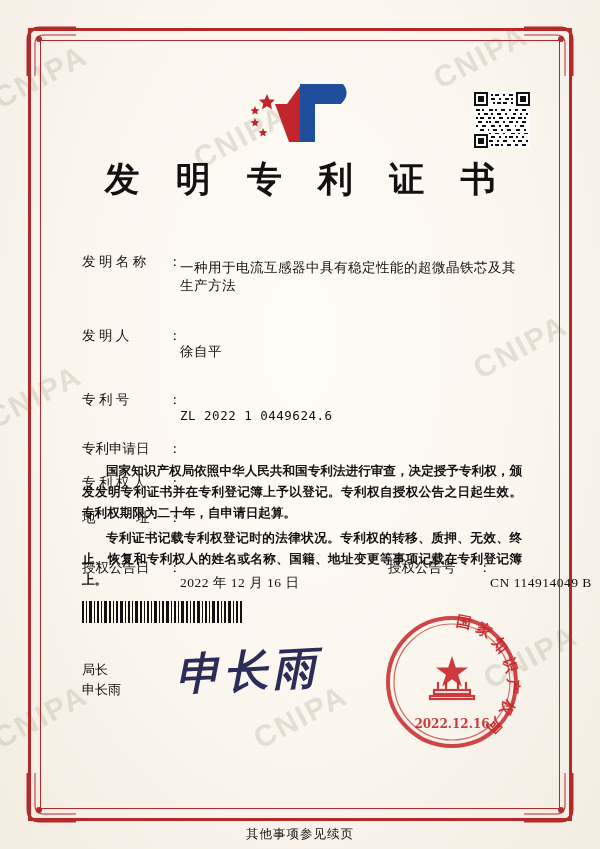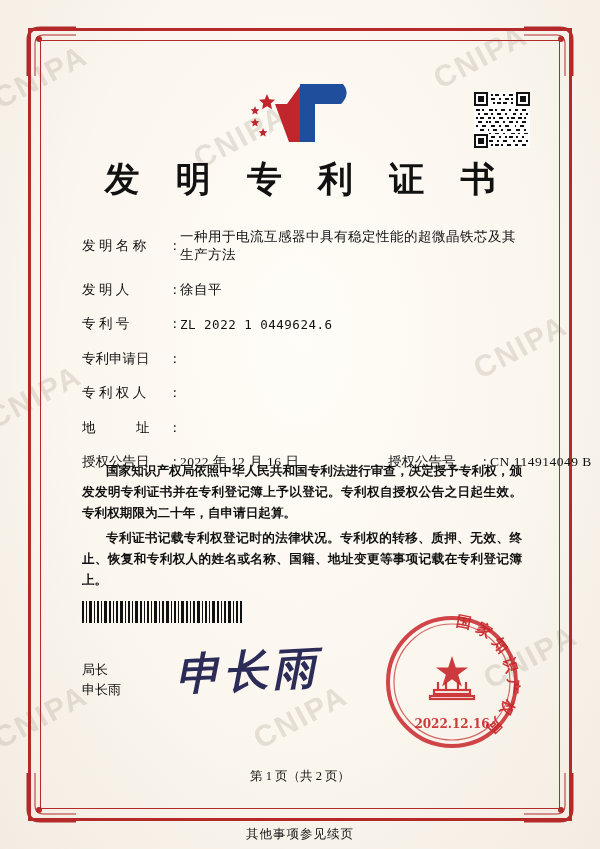--- a/index.html
+++ b/index.html
@@ -76,21 +76,21 @@
   }
   .frow{
     display:flex;align-items:center;margin-bottom:16.5px;
   }
   .flabel{
     width:86px;flex:0 0 86px;
     letter-spacing:0px;
     white-space:nowrap;
   }
   .fcolon{width:12px;flex:0 0 12px;}
-  .fvalue{flex:1 1 auto;letter-spacing:0.5px;}
+  .fvalue{flex:1 1 auto;letter-spacing:0.5px;margin-top:31px;}
   .frow.two .fvalue{flex:0 0 auto;width:208px;}
   .flabel2{width:90px;flex:0 0 90px;text-align:left;}
   .mono{font-family:"DejaVu Sans Mono", monospace;font-size:12.5px;}
 
   .para{
     position:absolute;left:26px;right:22px;top:405px;
     font-size:12.6px;line-height:21px;color:#111;
     text-align:justify;
   }
   .para p{margin:0 0 4px 0;text-indent:24px;font-weight:bold;}
@@ -407,17 +407,16 @@
           <path d="M56 78 L56 70 M64 78 L64 70 M76 78 L76 70 M84 78 L84 70"></path>
         </g>
         <path id="sealTop" d="M70 14 a56 56 0 0 1 0 112" fill="none"></path>
         <text font-size="15" font-family="DejaVu Serif, serif" fill="#c8262a" opacity="0.92" font-weight="bold">
           <textPath href="#sealTop" startOffset="2%">国 家 知 识 产 权 局</textPath>
         </text>
         <text x="70" y="116" text-anchor="middle" font-size="12" font-family="DejaVu Serif, serif" fill="#c8262a" opacity="0.9" font-weight="bold">2022.12.16</text>
       </svg>
     </div>
 
-    <div class="page-no">第 1 页（共 2 页）</div>
   </div>
 
   <div class="footer-note">其他事项参见续页</div>
 </div>
 
 </body></html>

